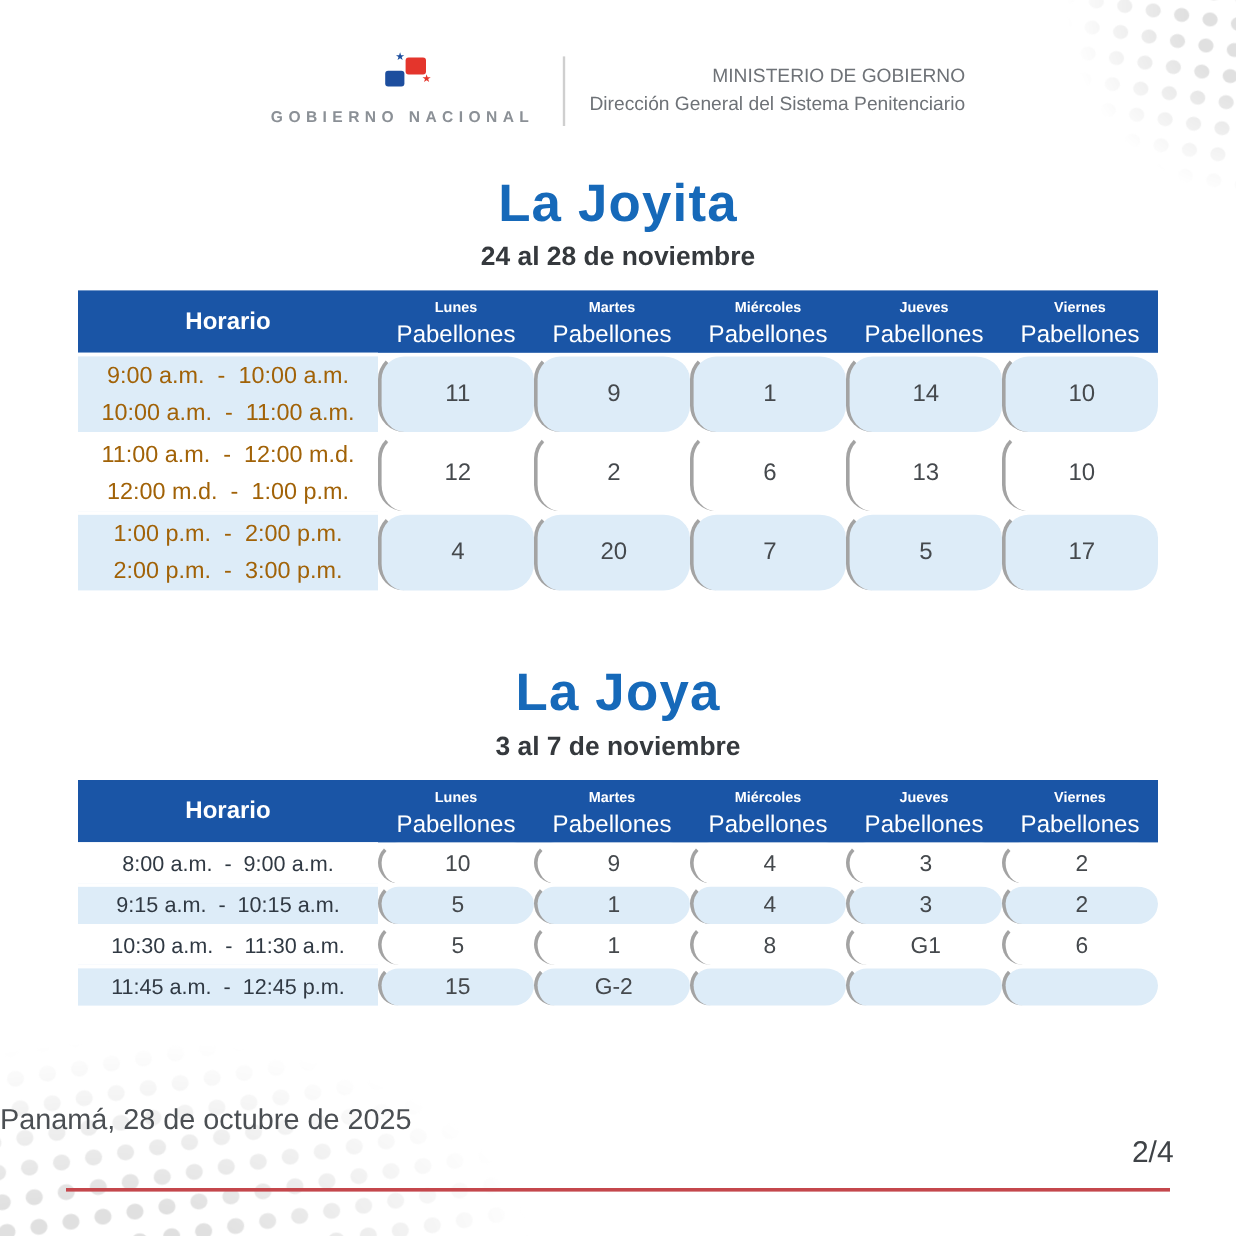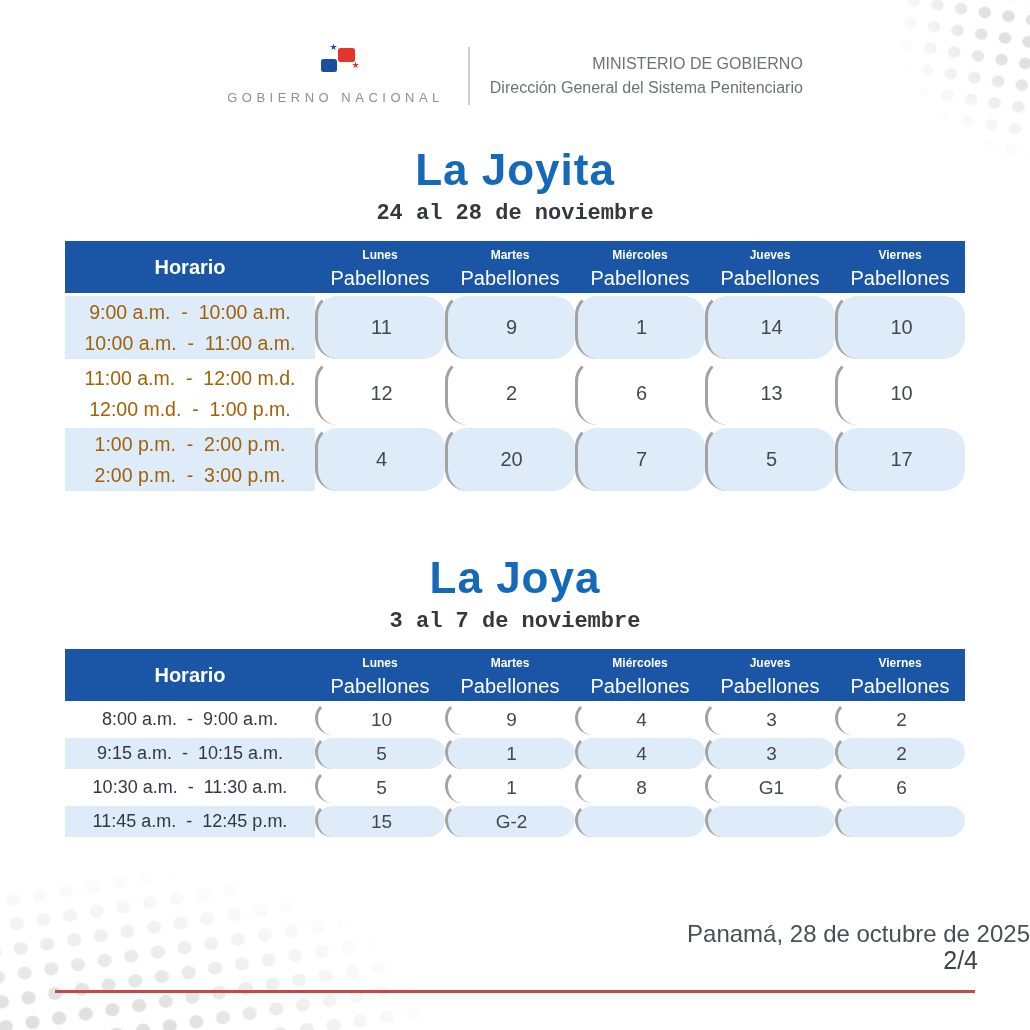--- a/index.html
+++ b/index.html
@@ -28,50 +28,50 @@
 
   
   .header { position:absolute; top:46px; left:0; width:100%;
     display:flex; justify-content:center; align-items:center; }
   .logo { text-align:center; }
   .flag { position:relative; width:48px; height:30px; margin:0 auto 1px auto; }
   .flag .sq-blue { position:absolute; left:10px; top:13px; width:16px; height:13px; background:#1d4e9e; border-radius:2.5px; }
   .flag .sq-red  { position:absolute; left:27px; top:2px;  width:17px; height:14px; background:#e4352c; border-radius:2.5px; }
   .flag .st-blue { position:absolute; left:18px; top:-4px; color:#1d4e9e; font-size:9px; }
   .flag .st-red  { position:absolute; left:40px; top:14px; color:#e4352c; font-size:9px; }
-  .logo-line1 { font-size:13px; font-weight:normal; letter-spacing:4.5px; color:#8b9096; margin-top:14px; }
+  .logo-line1 { font-size:13px; font-weight:bold; letter-spacing:4.5px; color:#8b9096; margin-top:14px; }
   .logo-line2 { font-size:25px; font-weight:800; color:#1d4796; letter-spacing:0.3px; margin-top:1px; white-space:nowrap; }
   .logo-line2 .star { color:#e4352c; font-size:15px; vertical-align:3px; margin:0 7px; }
   .hdr-divider { width:2px; height:58px; background:#cfcfcf; margin:0 20px 0 24px; }
   .ministry { font-size:16px; color:#6e7277; line-height:24px; text-align:right; }
 
   
   .section { position:absolute; left:65px; width:900px; text-align:center; }
   #sec1 { top:144px; }
   #sec2 { top:552px; }
   .sec-title { font-size:44px; font-weight:800; color:#1669b9; letter-spacing:1px; line-height:52px; }
-  .sec-sub { font-size:22px; font-weight:bold; color:#35393d; margin-top:5px;font-family:Liberation Mono, monospace; }
+  .sec-sub { font-size:22px; font-weight:bold; color:#35393d; margin-top:5px; }
 
   table { width:900px; border-collapse:separate; border-spacing:0; table-layout:fixed; margin-top:15px; }
   th, td { box-sizing:border-box; padding:0; }
   thead th { background:#1a55a6; color:#ffffff; height:52px; vertical-align:middle; }
   thead .day { font-weight:bold; font-size:12px; line-height:23px; }
   thead .sub { font-weight:normal; font-size:20px; line-height:23px; }
   thead .horario { font-weight:bold; font-size:20px; }
   tbody td { border-top:3px solid #fff; background:#ffffff; font-size:20px; color:#45494d;
              text-align:center; vertical-align:middle; }
   tbody td + td { border-left:3px solid #a3a3a3;border-radius:22px; }
   tbody tr.alt td { background:#ddecf8; }
   .t1 tbody td { height:66px; }
   .t2 tbody td { height:34px; font-size:19px; }
   .time-cell div { line-height:31px; font-size:19.5px; color:#a16207; }
   .t2 .time-cell { font-size:18px; color:#303943; }
 
   
-  .footer-date { position:absolute; top:920px; left:0; width:100%; text-align:right;
+  .footer-date { position:absolute; top:920px; left:0; width:100%; text-align:left;
                  font-size:24px; color:#4b4f53; }
   .page-num { position:absolute; top:946px; right:52px; font-size:25px; color:#3f4347; }
   .red-line { position:absolute; top:990px; left:55px; width:920px; height:3px; background:#c4474c; }
 </style>
 </head>
 <body>
 
 <div class="page">
 
   <div class="dots dots-tr"></div>

